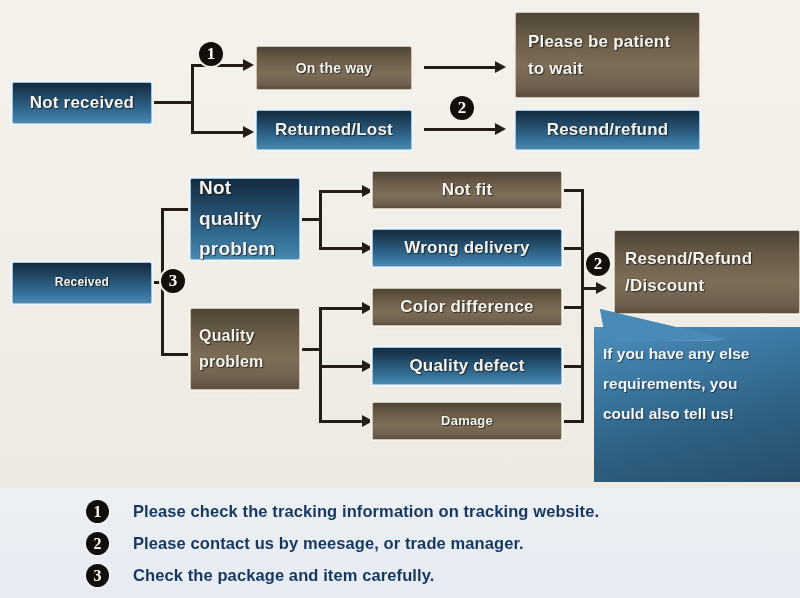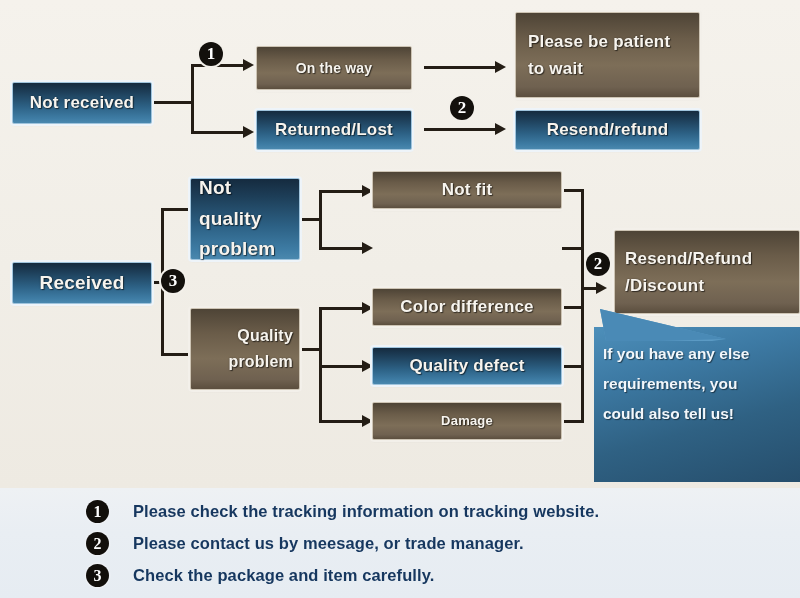--- a/index.html
+++ b/index.html
@@ -203,42 +203,42 @@
     <span class="label" style="text-align:left; padding-left:12px;">
       <span>Please be patient</span><br>
       <span>to wait</span>
     </span>
   </div>
 
   <div class="node blue" style="left:515px; top:110px; width:185px; height:40px; font-size:17px;">
     <span class="label">Resend/refund</span>
   </div>
 
-  <div class="node blue" style="left:12px; top:262px; width:140px; height:42px; font-size:19px;">
+  <div class="node blue" style="left:12px; top:262px; width:140px; height:42px; font-size:12px;">
     <span class="label">Received</span>
   </div>
 
   <div class="ln h" style="left:152px; top:281px; width:22px;"></div>
   <div class="ln v" style="left:161px; top:208px; height:148px;"></div>
   <div class="ln h" style="left:161px; top:208px; width:34px;"></div>
   <div class="arrow" style="left:192px; top:203px;"></div>
   <div class="ln h" style="left:161px; top:353px; width:34px;"></div>
   <div class="arrow" style="left:192px; top:348px;"></div>
 
   <div class="badge" style="left:161px; top:269px;">3</div>
 
   <div class="node blue two-line" style="left:190px; top:178px; width:110px; height:82px; font-size:19px;">
     <span class="label" style="text-align:left; padding-left:8px;">
       <span>Not quality</span><br>
       <span>problem</span>
     </span>
   </div>
 
   <div class="node brown two-line" style="left:190px; top:308px; width:110px; height:82px; font-size:16px;">
-    <span class="label" style="text-align:right; padding-left:8px;">
+    <span class="label" style="text-align:left; padding-left:8px;">
       <span>Quality</span><br>
       <span>problem</span>
     </span>
   </div>
 
   <div class="ln h" style="left:300px; top:218px; width:22px;"></div>
   <div class="ln v" style="left:319px; top:190px; height:60px;"></div>
   <div class="ln h" style="left:319px; top:190px; width:46px;"></div>
   <div class="arrow" style="left:362px; top:185px;"></div>
   <div class="ln h" style="left:319px; top:247px; width:46px;"></div>
@@ -250,20 +250,23 @@
   <div class="arrow" style="left:362px; top:302px;"></div>
   <div class="ln h" style="left:319px; top:365px; width:46px;"></div>
   <div class="arrow" style="left:362px; top:360px;"></div>
   <div class="ln h" style="left:319px; top:420px; width:46px;"></div>
   <div class="arrow" style="left:362px; top:415px;"></div>
 
   <div class="node brown" style="left:372px; top:171px; width:190px; height:38px; font-size:17px;">
     <span class="label">Not fit</span>
   </div>
 
+  <div class="node blue" style="left:372px; top:229px; width:190px; height:38px; font-size:17px;">
+    <span class="label">Wrong delivery</span>
+  </div>
 
   <div class="node brown" style="left:372px; top:288px; width:190px; height:38px; font-size:17px;">
     <span class="label">Color difference</span>
   </div>
 
   <div class="node blue" style="left:372px; top:347px; width:190px; height:38px; font-size:17px;">
     <span class="label">Quality defect</span>
   </div>
 
   <div class="node brown" style="left:372px; top:402px; width:190px; height:38px; font-size:13px;">

